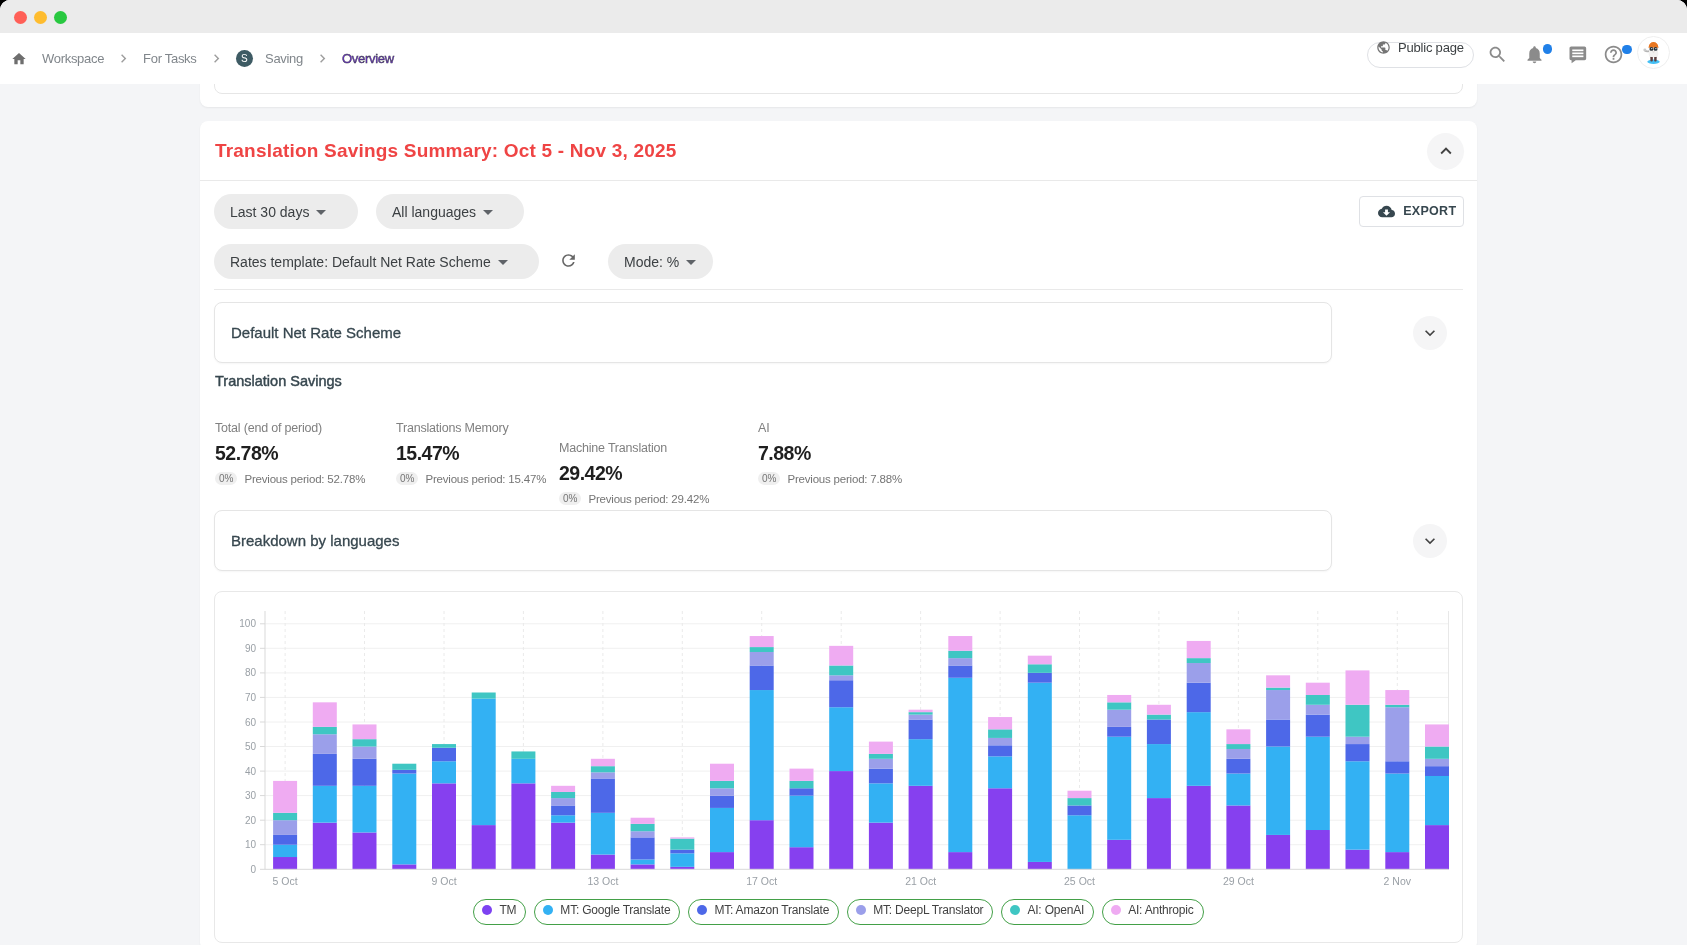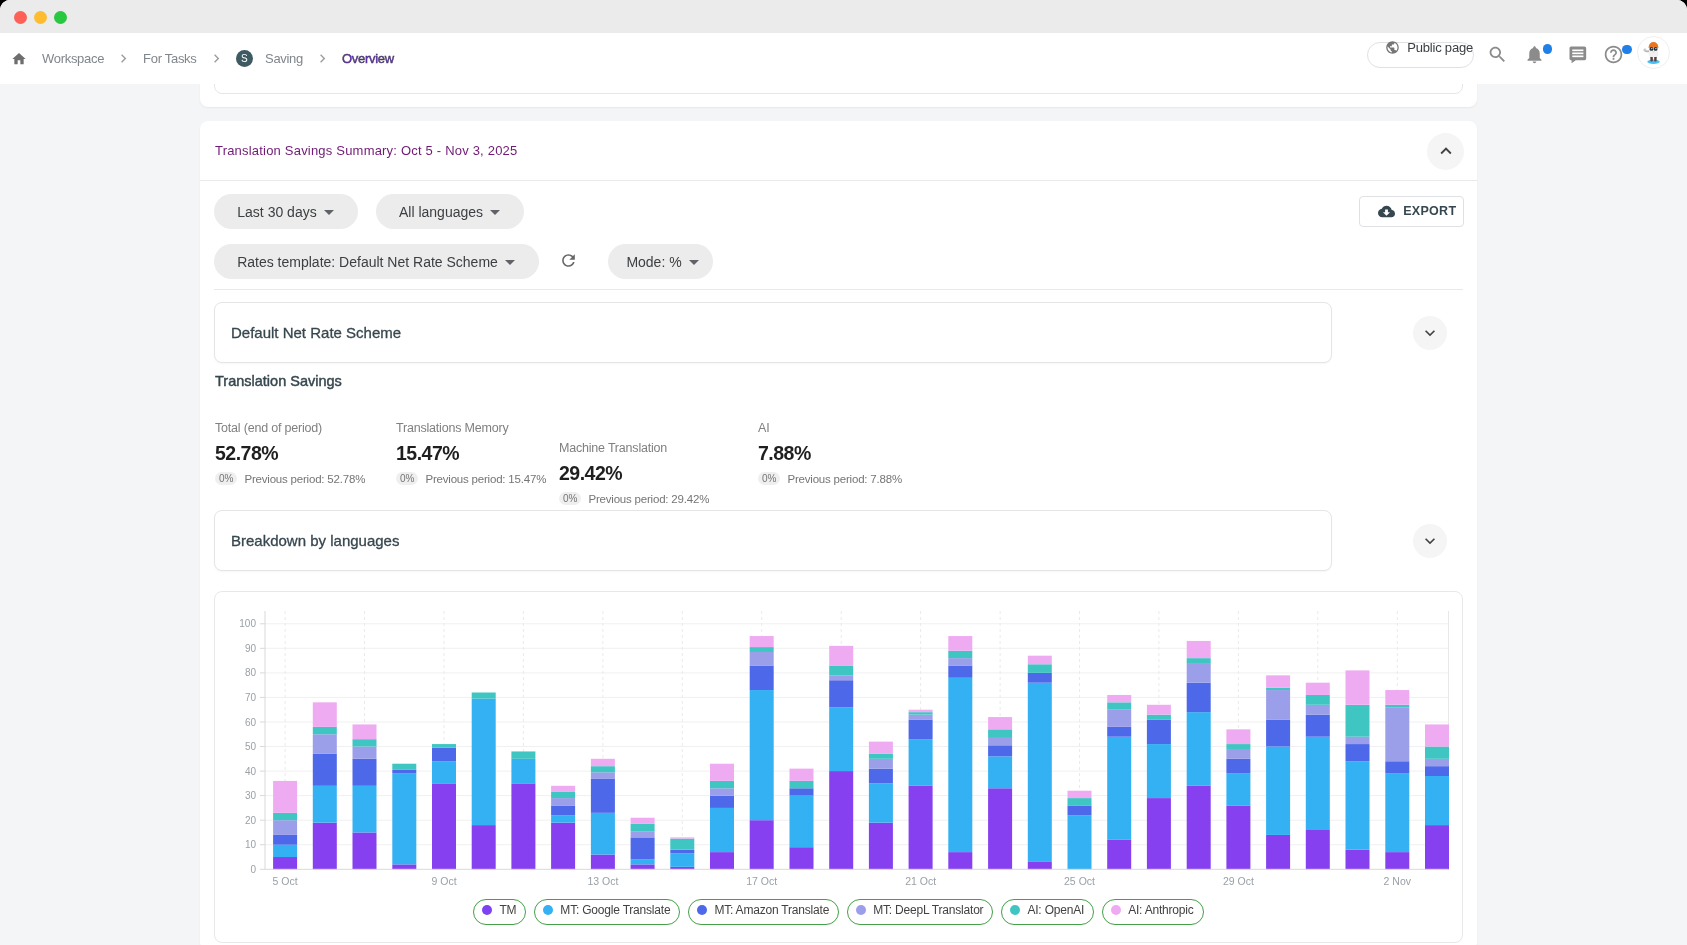--- a/index.html
+++ b/index.html
@@ -10,41 +10,41 @@
   .titlebar { position:absolute; left:0; top:0; width:100%; height:33px; background:#ebebeb; z-index:30; }
   .tl { position:absolute; top:10.5px; width:13px; height:13px; border-radius:50%; }
   .header { position:absolute; left:0; top:33px; width:100%; height:51px; background:#fff; z-index:30; }
   .crumbs { position:absolute; left:10px; top:0; height:51px; display:flex; align-items:center; }
   .crumb { font-size:13px; letter-spacing:-0.3px; color:#80868b; }
   .crumb.active { color:#6d28d9; -webkit-text-stroke:0.45px #3c4043; }
   .sep { margin:0 11px; display:flex; align-items:center; }
   .sbadge { width:17.5px; height:17.5px; border-radius:50%; background:#3e5b64; color:#fff;
     font-size:10px; display:flex; align-items:center; justify-content:center; margin-right:12px; }
   .pubbtn { position:absolute; left:1367px; top:9px; width:107px; height:26px; border:1px solid #dfe1e5; border-radius:13px; display:flex; align-items:center;
-    padding:0 0 16px 8px; font-size:13px; color:#3c4043; background:#fff;justify-content:flex-end; }
+    padding:0 0 16px 8px; font-size:13px; color:#3c4043; background:#fff; }
   .icobtn { position:absolute; }
   .bluedot { position:absolute; width:9.5px; height:9.5px; border-radius:50%; background:#2080e8; z-index:5; }
 
   .page { position:absolute; left:0; top:0; width:100%; height:945px; background:#f4f5f7; }
 
   .prevcard { position:absolute; left:200px; width:1277px; top:64px; height:43px;
     background:#fff; border-radius:0 0 8px 8px; box-shadow:0 1px 2px rgba(0,0,0,0.06); }
   .previnner { position:absolute; left:14px; right:14px; top:-10px; height:40px;
     border:1px solid #e6e6e6; border-radius:8px; }
 
   .maincard { position:absolute; left:200px; width:1277px; top:121px; height:829px;
     background:#fff; border-radius:8px; box-shadow:0 1px 2px rgba(0,0,0,0.06); }
   .cardtitle { position:absolute; left:15px; top:0; height:59px; display:flex; align-items:center;
-    font-size:13px; color:#701a75; font-weight:400; letter-spacing:0.2px; }
+    font-size:19px; color:#ef4444; font-weight:700; letter-spacing:0.2px; }
   .circbtn { position:absolute; border-radius:50%; background:#f5f5f6; display:flex;
     align-items:center; justify-content:center; }
   .divider { position:absolute; left:0; right:0; height:1px; background:#e9e9e9; }
 
   .chip { position:absolute; height:35px; background:#ececec; border-radius:17.5px;
-    display:flex; align-items:center; justify-content:center; padding:0 10px 0 16px;
+    display:flex; align-items:center; justify-content:flex-start; padding:0 10px 0 16px;
     font-size:14px; color:#3c4043; white-space:nowrap; }
   .exportbtn { position:absolute; left:1159px; top:74.5px; width:104.5px; height:31px; background:#fff;
     border:1px solid #dfe1e5; border-radius:4px; display:flex; align-items:center; justify-content:center;
     font-size:12.5px; font-weight:bold; color:#37474f; letter-spacing:0.3px;padding-left:12px; }
 
   .subcard { position:absolute; left:14px; width:1118px; height:61px; background:#fff;
     border:1px solid #e5e5e5; border-radius:8px; box-shadow:0 1px 2px rgba(0,0,0,0.04); }
   .subtitle { position:absolute; left:16px; top:0; height:59px; display:flex; align-items:center;
     font-size:15px; color:#37474f; -webkit-text-stroke:0.3px #37474f; }
 

